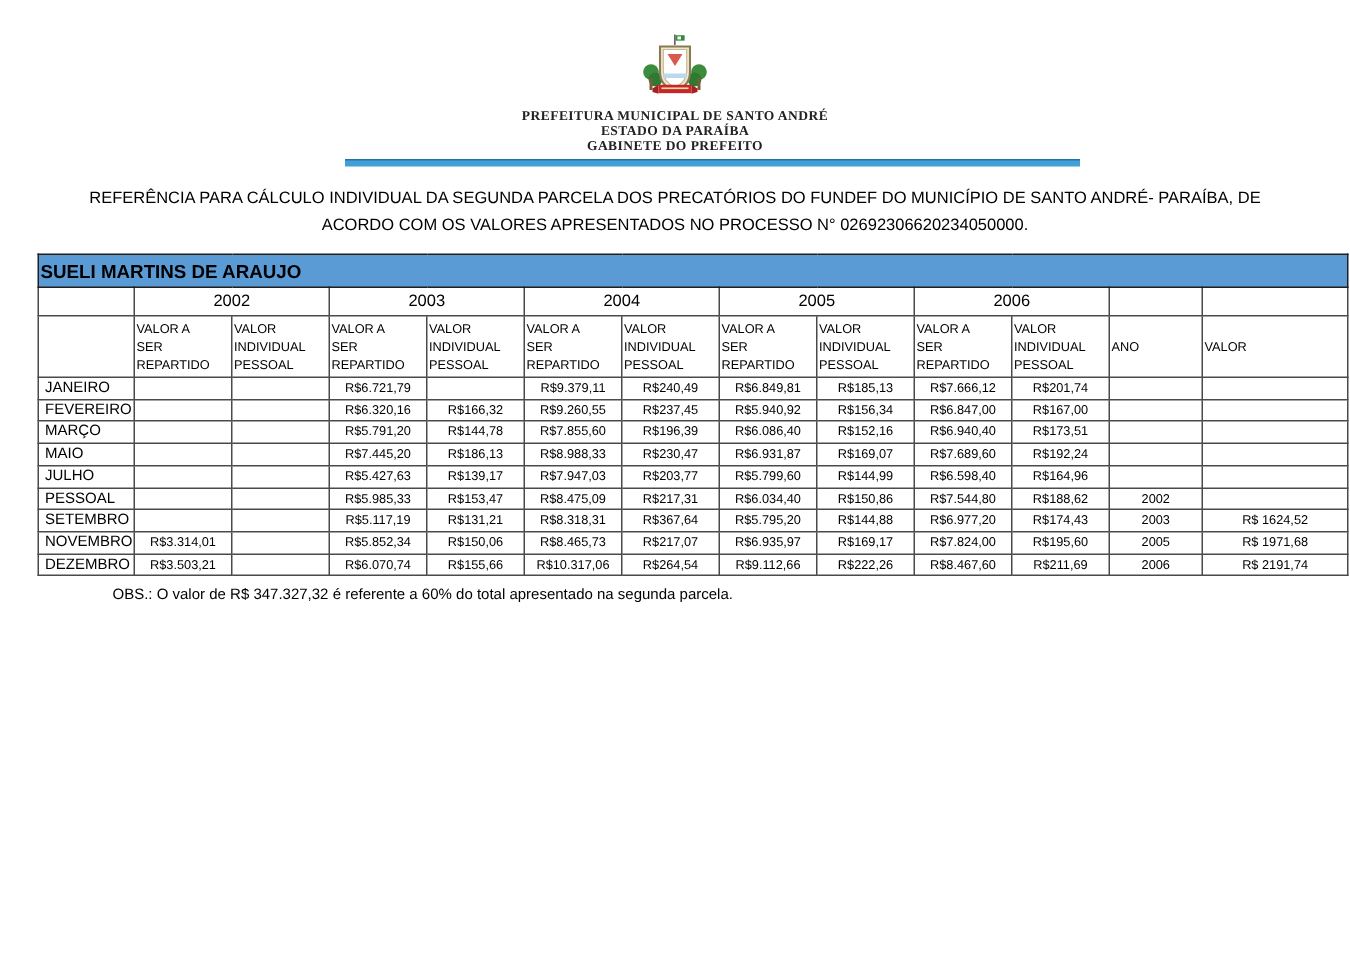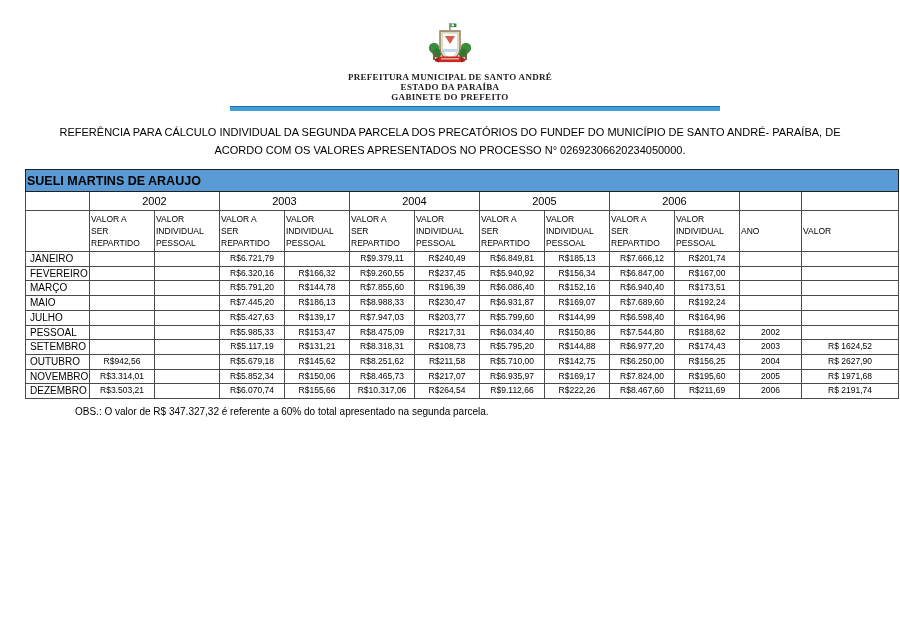--- a/index.html
+++ b/index.html
@@ -229,42 +229,27 @@
         <td>2002</td>
         <td></td>
       </tr>
       <tr>
         <td class="month">SETEMBRO</td>
         <td></td>
         <td></td>
         <td>R$5.117,19</td>
         <td>R$131,21</td>
         <td>R$8.318,31</td>
-        <td>R$108,73</td>
+        <td>R$367,64</td>
         <td>R$5.795,20</td>
         <td>R$144,88</td>
         <td>R$6.977,20</td>
         <td>R$174,43</td>
         <td>2003</td>
         <td>R$ 1624,52</td>
-      </tr>
-      <tr>
-        <td class="month">OUTUBRO</td>
-        <td>R$942,56</td>
-        <td></td>
-        <td>R$5.679,18</td>
-        <td>R$145,62</td>
-        <td>R$8.251,62</td>
-        <td>R$211,58</td>
-        <td>R$5.710,00</td>
-        <td>R$142,75</td>
-        <td>R$6.250,00</td>
-        <td>R$156,25</td>
-        <td>2004</td>
-        <td>R$ 2627,90</td>
       </tr>
       <tr>
         <td class="month">NOVEMBRO</td>
         <td>R$3.314,01</td>
         <td></td>
         <td>R$5.852,34</td>
         <td>R$150,06</td>
         <td>R$8.465,73</td>
         <td>R$217,07</td>
         <td>R$6.935,97</td>

